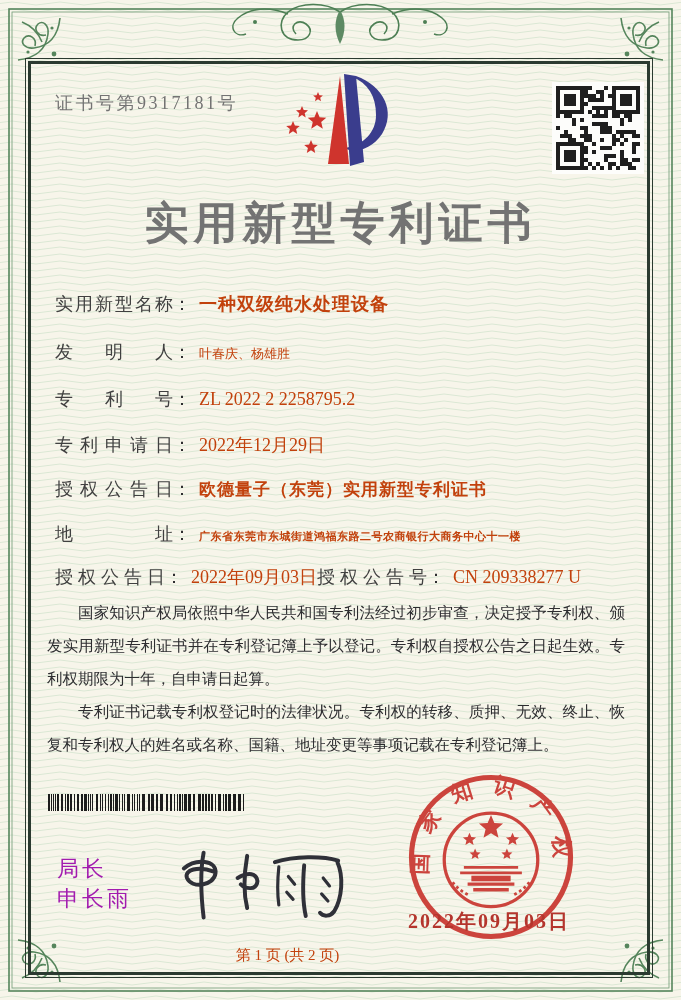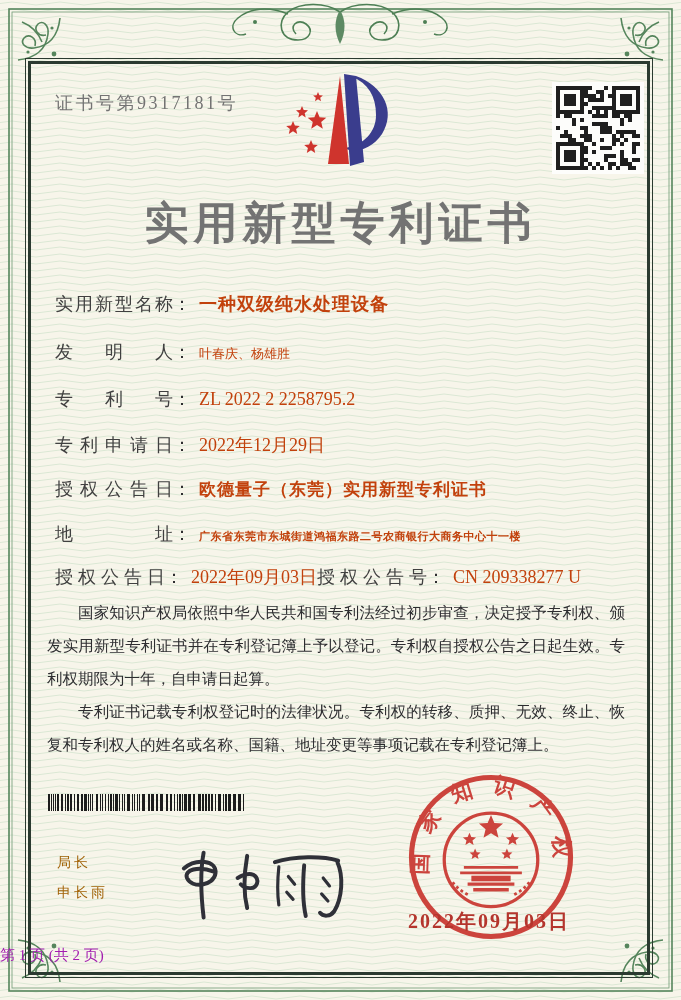--- a/index.html
+++ b/index.html
@@ -21,24 +21,24 @@
   .frow{left:55px;display:flex;align-items:baseline;font-size:18px;white-space:nowrap;}
   .flabel{display:inline-block;width:118px;text-align:justify;text-align-last:justify;color:#404040;}
   .fcolon{margin:0 8px 0 0;}
   .fval{color:#c2410c;}
   .fval-bold{font-weight:bold;letter-spacing:1px;}
   .fval-addr{font-weight:bold;font-size:11px;letter-spacing:0.5px;}
   .grant-pair{display:flex;align-items:baseline;white-space:nowrap;}
   .paras{left:47px;top:596px;width:578px;font-size:15.5px;line-height:33px;
          text-align:justify;color:#2d2d30;}
   .paras p{margin:0;text-indent:2em;}
-  .signer{left:57px;font-size:14px;letter-spacing:3px;color:#a16207;}
+  .signer{left:57px;font-size:22px;letter-spacing:3px;color:#a21caf;}
   .seal-date{left:408px;top:908px;font-size:20px;font-weight:bold;letter-spacing:2px;
              color:#b4352d;z-index:6;}
-  .footer{left:0;top:946px;width:575px;text-align:left;font-size:15px;color:#a21caf;}
+  .footer{left:0;top:946px;width:575px;text-align:center;font-size:15px;color:#c2410c;}
   .qr-wrap{left:552px;top:82px;width:92px;height:92px;background:#fdfdfb;padding:4px;box-sizing:border-box;}
 </style>
 </head>
 <body>
 
 <div class="page">
 
   <svg class="abs" id="deco-layer" width="681" height="1000" viewBox="0 0 681 1000">
     <defs>
       <pattern id="wave" width="48" height="7" patternUnits="userSpaceOnUse">

